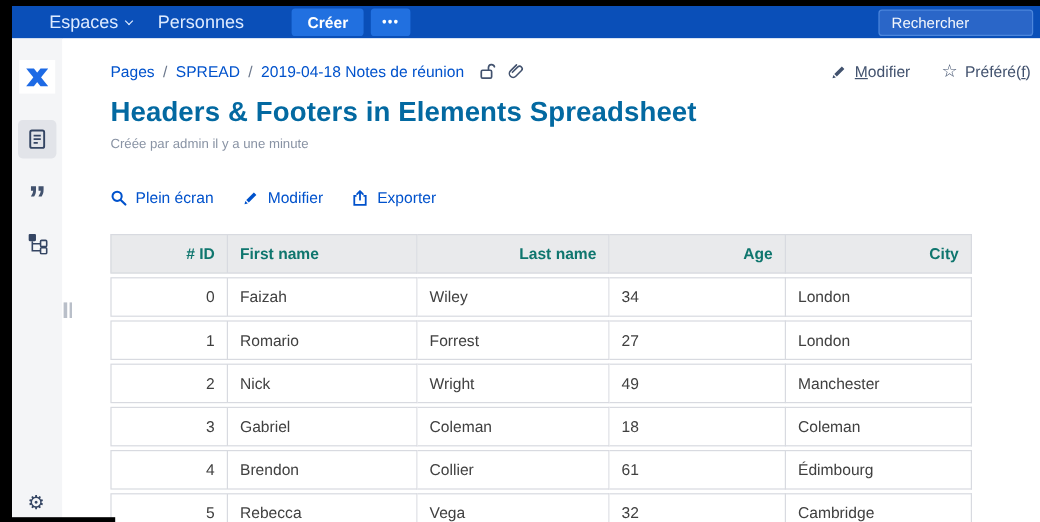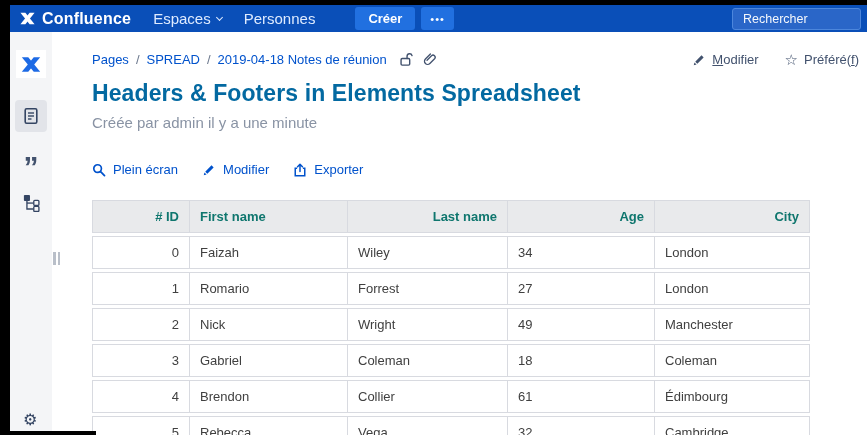--- a/index.html
+++ b/index.html
@@ -48,21 +48,21 @@
   .crumb-link { color:#0052CC; text-decoration:none; cursor:pointer; }
   .crumb-sep { color:#6B778C; margin:0 7px; }
   .crumb-icons { display:flex; align-items:center; gap:9px; margin-left:12px; }
   .crumb-icons svg { display:block; cursor:pointer; }
   .crumb-actions { margin-left:auto; display:flex; align-items:center; gap:26px; color:#42526E; }
   .action { display:flex; align-items:center; gap:6px; font-size:13px; cursor:pointer; }
   .action .star { font-size:15px; line-height:1; }
   .keyline { text-decoration:underline; }
 
   .page-title { margin-top:13px; font-size:23px; font-weight:700; color:#0369a1; letter-spacing:.1px; }
-  .byline { margin-top:7px; font-size:15px; color:#8993A4; }
+  .byline { margin-top:7px; font-size:11px; color:#8993A4; }
 
   .macro-toolbar { margin-top:31px; display:flex; align-items:center; gap:24px; }
   .tool-link { display:flex; align-items:center; gap:7px; color:#0052CC; font-size:13px; cursor:pointer; }
   .tool-link svg { display:block; }
 
   
   table.sheet { margin-top:20px; width:718px; border-collapse:separate; border-spacing:0 3px; table-layout:fixed; font-size:13px; }
   .sheet th, .sheet td { border:1px solid #D8DAE0; border-left:none; padding:0 10px; height:33px; overflow:hidden; white-space:nowrap; }
   .sheet th:first-child, .sheet td:first-child { border-left:1px solid #D8DAE0; }
   .sheet th { background:#E9EAEC; color:#0f766e; font-weight:700; }
@@ -70,27 +70,20 @@
   .al-r { text-align:right; } .al-l { text-align:left; }
   .c0 { width:98px; } .c1 { width:158px; } .c2 { width:160px; } .c3 { width:147px; } .c4 { width:155px; }
 </style>
 </head>
 <body>
 
 <div class="screen">
   <div class="strip-top"></div>
 
   <div class="navbar">
-    <div class="brand">
-      <svg width="17" height="15" viewBox="0 0 24 20">
-        <polygon points="2,2 9,2 22,18 15,18" fill="#ffffff"></polygon>
-        <polygon points="22,2 15,2 2,18 9,18" fill="#ffffff"></polygon>
-      </svg>
-      <span>Confluence</span>
-    </div>
     <div class="nav-item">
       <span>Espaces</span>
       <span class="chev"></span>
     </div>
     <div class="nav-item">
       <span>Personnes</span>
     </div>
     <button class="btn-create">Créer</button>
     <button class="btn-more">•••</button>
     <input class="search-box" placeholder="Rechercher" style="">

